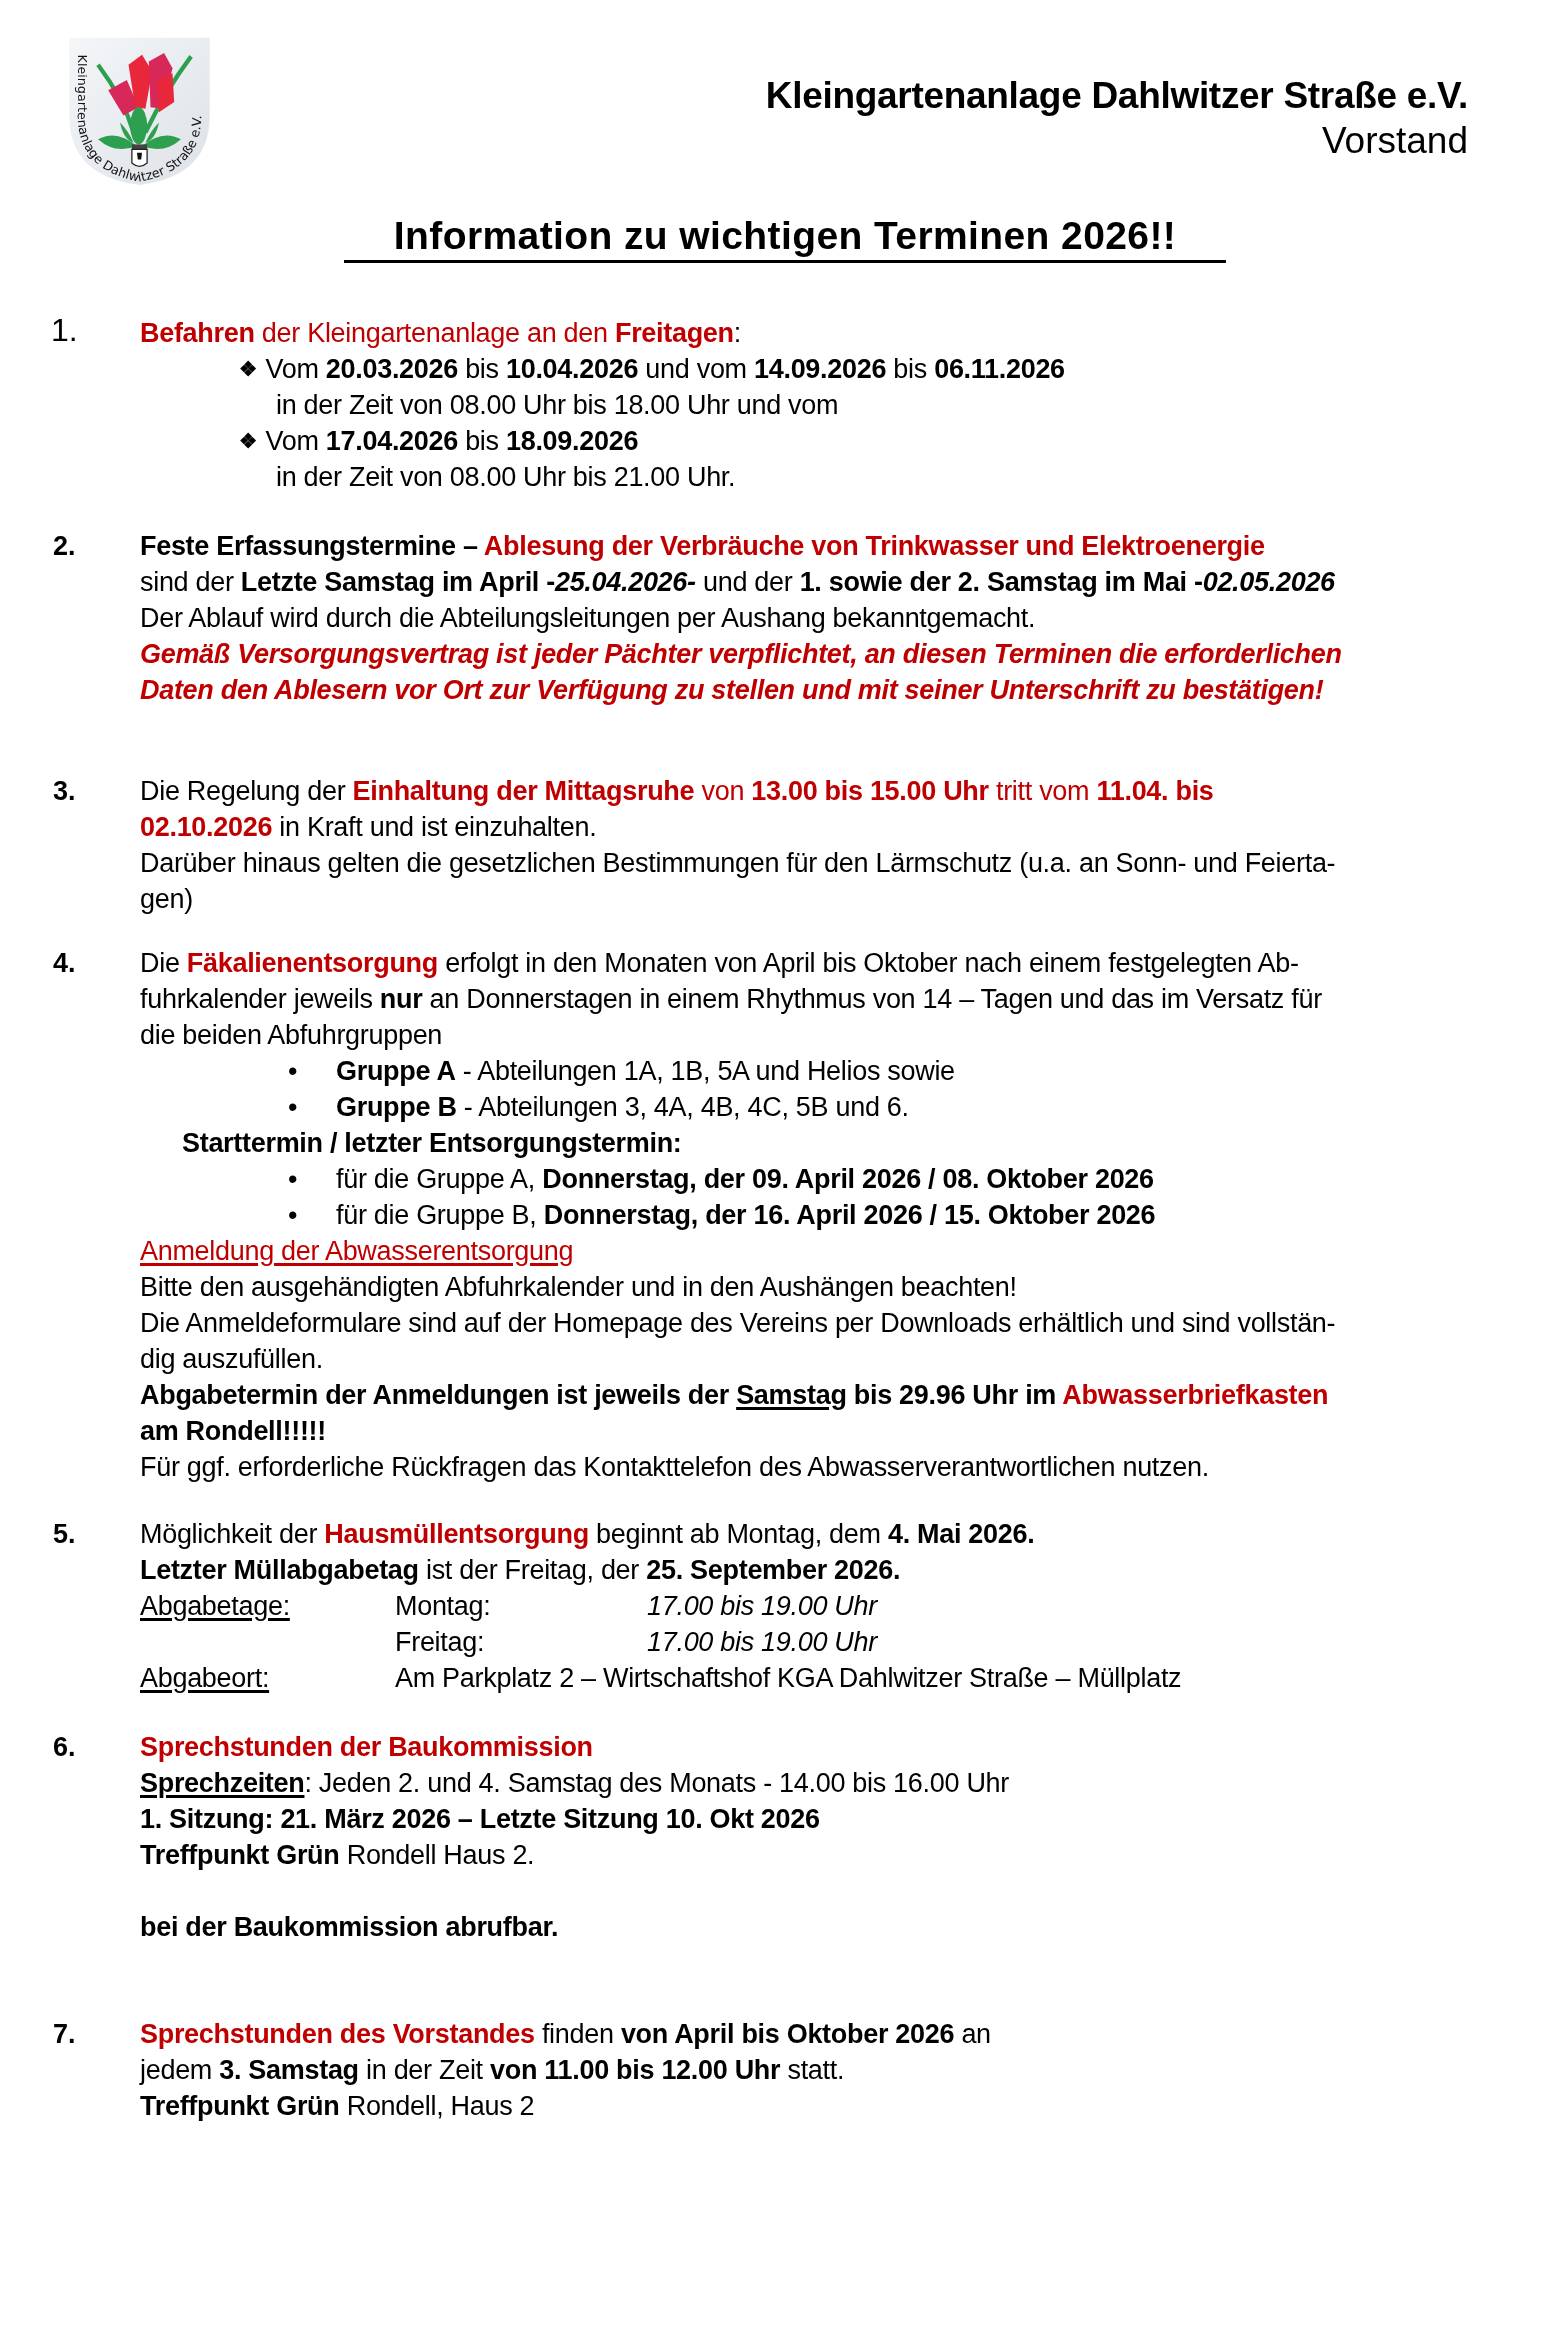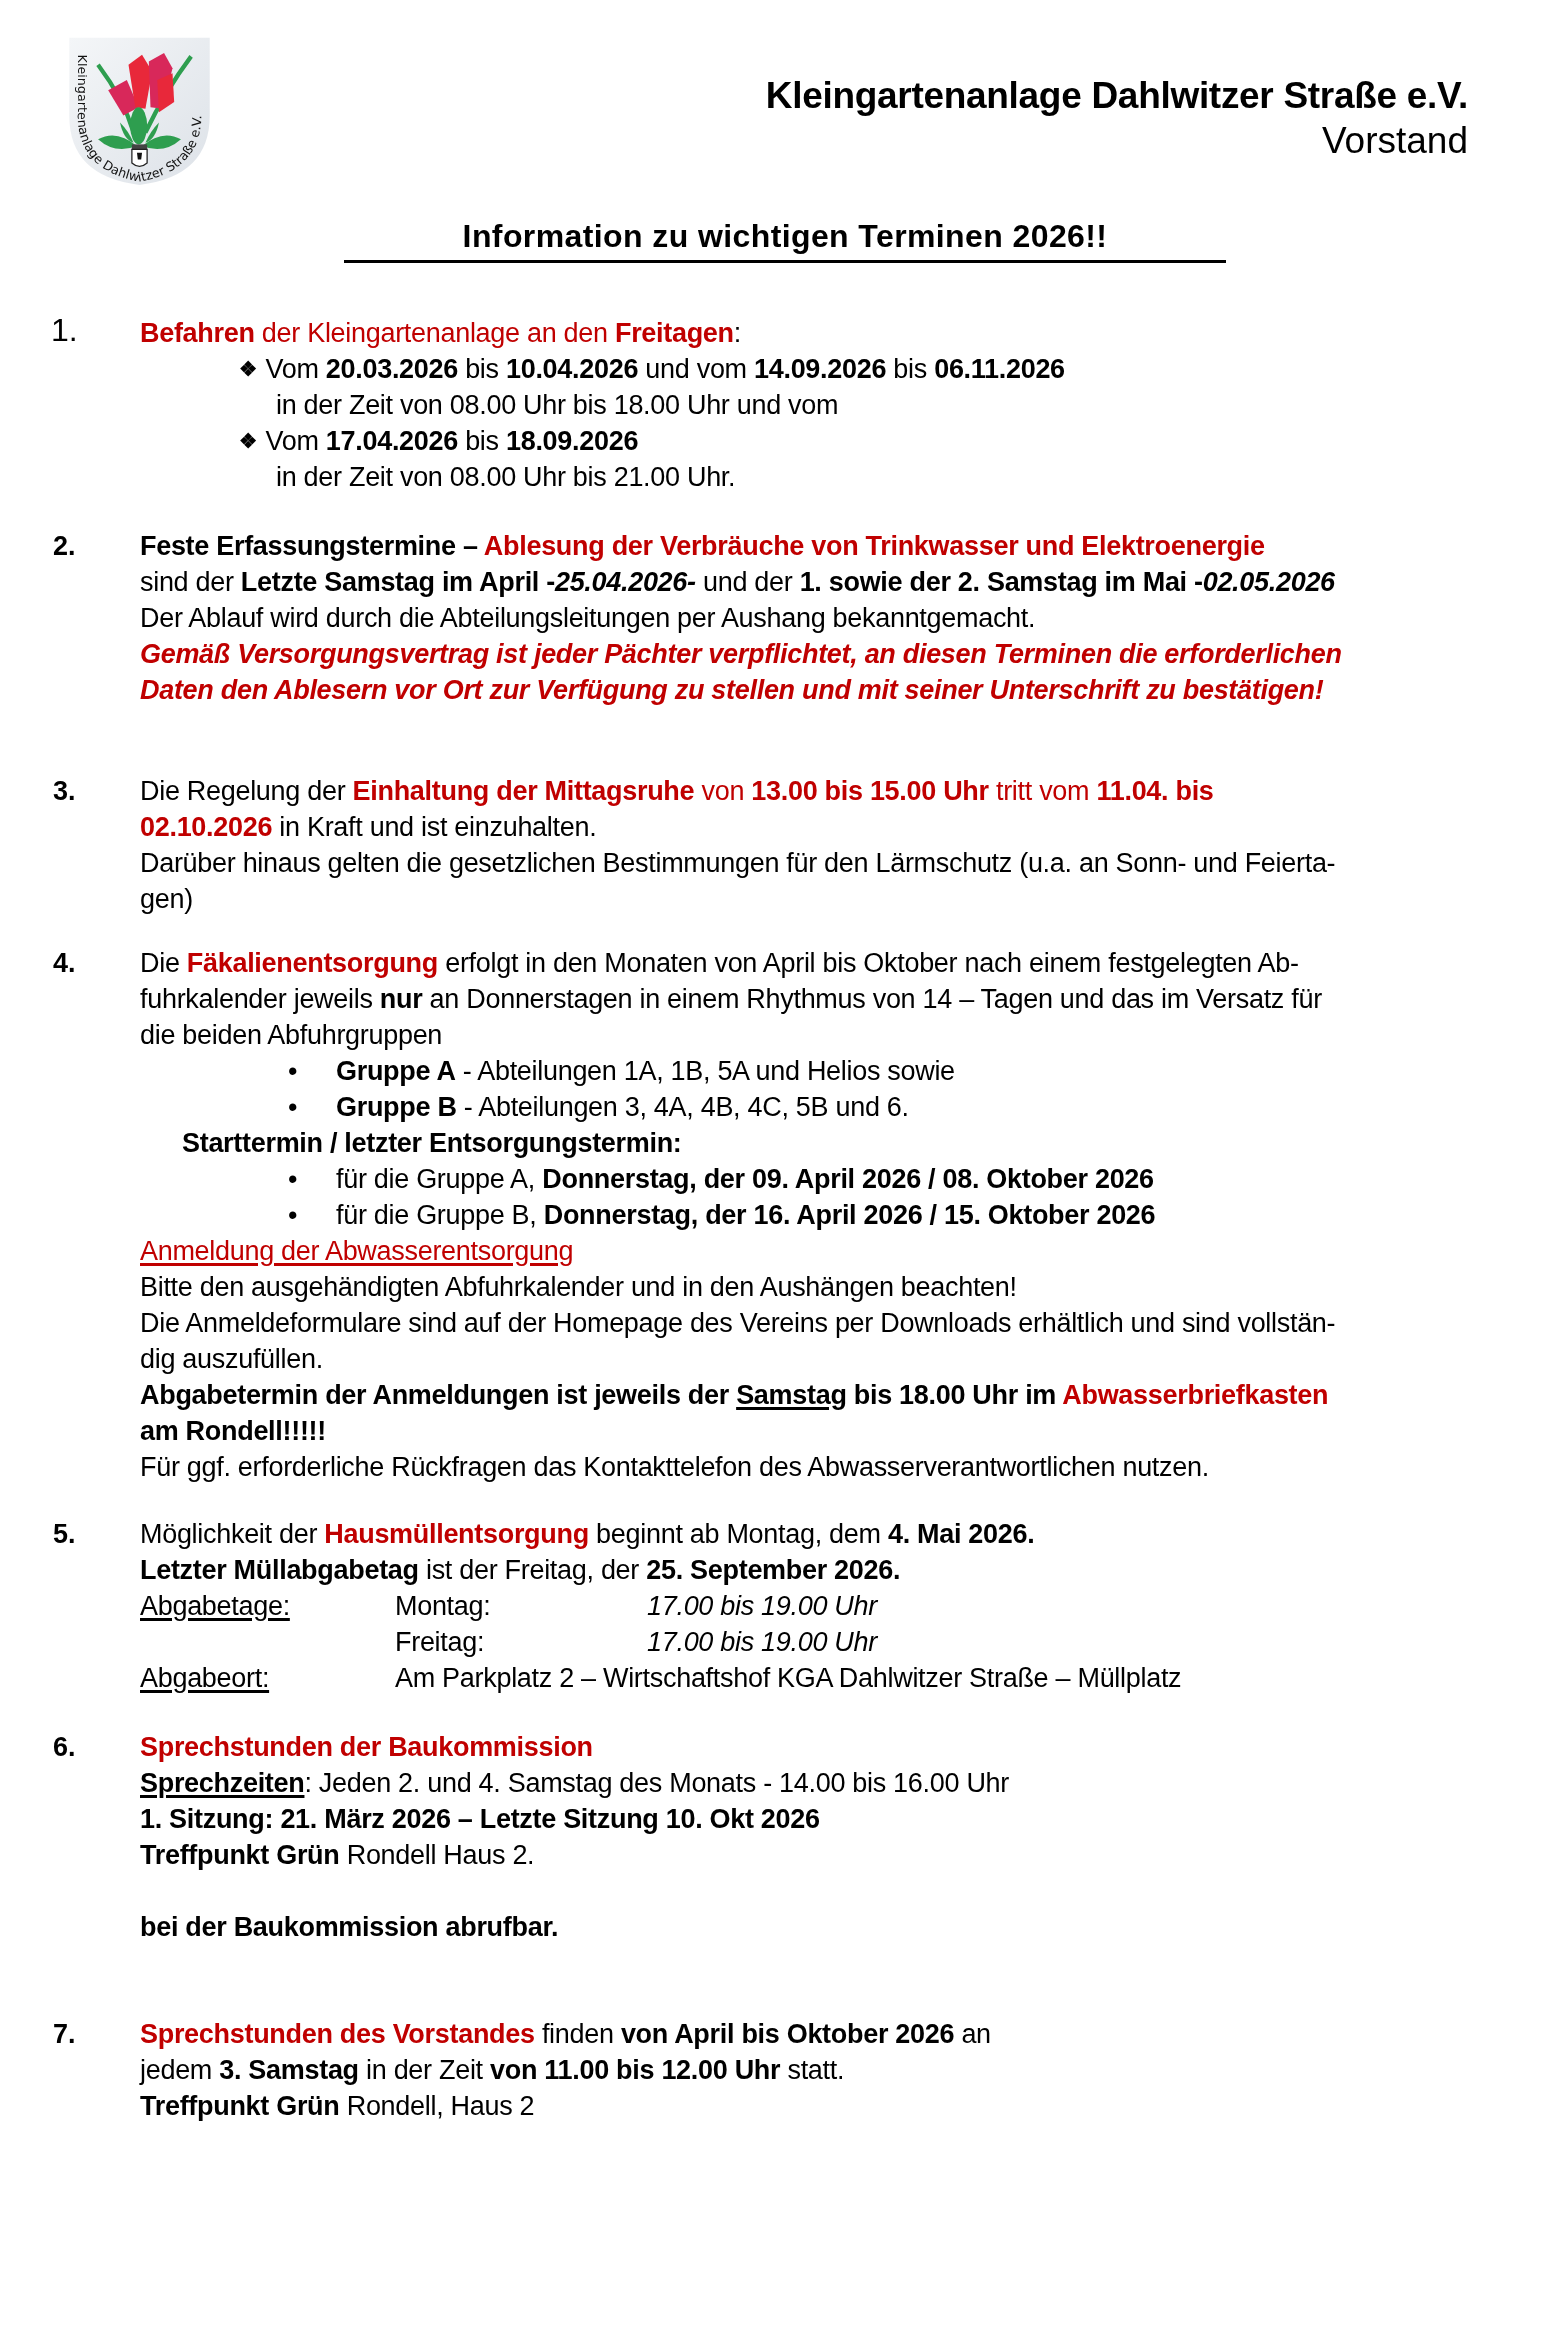--- a/index.html
+++ b/index.html
@@ -2,21 +2,21 @@
 <html style="font-size:13.6px"><head>
 <meta charset="utf-8">
 <style>
   html, body { margin:0; padding:0; background:#ffffff; }
   body { width:1561px; height:2342px; position:relative; overflow:hidden;
          font-family:"Liberation Sans", sans-serif; color:#000; }
   .abs { position:absolute; }
   .logo { left:64px; top:31px; width:151px; height:154px; }
   .hdr-title { right:93px; top:75px; font-size:37px; font-weight:bold; white-space:nowrap; letter-spacing:-0.3px; }
   .hdr-sub { right:93px; top:120px; font-size:37px; white-space:nowrap; }
-  .doc-title { left:344px; top:212px; width:882px; font-size:32px; font-weight:bold;
+  .doc-title { left:344px; top:212px; width:882px; font-size:39px; font-weight:bold;
                text-align:center; white-space:nowrap; letter-spacing:0.4px;
                border-bottom:3.4px solid #000; line-height:48px; padding-bottom:0; }
   .sec { left:0; width:1561px; }
   .num { position:absolute; left:53px; font-size:27px; }
   .num.big { font-size:32px; left:51px; top:-3.4px; }
   .body { position:absolute; left:140px; right:42px; font-size:27px; line-height:36px; letter-spacing:-0.3px; }
   .line { white-space:nowrap; height:36px; }
   .b { font-weight:bold; }
   .r { color:#c00000; }
   .i { font-style:italic; }
@@ -117,21 +117,21 @@
     <div class="line">die beiden Abfuhrgruppen</div>
     <div class="line dot-li"><span class="dot">•</span><span class="txt"><span class="b">Gruppe A</span><span> - Abteilungen 1A, 1B, 5A und Helios sowie</span></span></div>
     <div class="line dot-li"><span class="dot">•</span><span class="txt"><span class="b">Gruppe B</span><span> - Abteilungen 3, 4A, 4B, 4C, 5B und 6.</span></span></div>
     <div class="line b indent-start">Starttermin / letzter Entsorgungstermin:</div>
     <div class="line dot-li"><span class="dot">•</span><span class="txt"><span>für die Gruppe A, </span><span class="b">Donnerstag, der 09. April 2026 / 08. Oktober 2026</span></span></div>
     <div class="line dot-li"><span class="dot">•</span><span class="txt"><span>für die Gruppe B, </span><span class="b">Donnerstag, der 16. April 2026 / 15. Oktober 2026</span></span></div>
     <div class="line r u">Anmeldung der Abwasserentsorgung</div>
     <div class="line">Bitte den ausgehändigten Abfuhrkalender und in den Aushängen beachten!</div>
     <div class="line">Die Anmeldeformulare sind auf der Homepage des Vereins per Downloads erhältlich und sind vollstän-</div>
     <div class="line">dig auszufüllen.</div>
-    <div class="line b"><span>Abgabetermin der Anmeldungen ist jeweils der </span><span class="u">Samstag</span><span> bis 18.00 Uhr im </span><span class="r">Abwasserbriefkasten</span></div>
+    <div class="line b"><span>Abgabetermin der Anmeldungen ist jeweils der </span><span class="u">Samstag</span><span> bis 29.96 Uhr im </span><span class="r">Abwasserbriefkasten</span></div>
     <div class="line b">am Rondell!!!!!</div>
     <div class="line">Für ggf. erforderliche Rückfragen das Kontakttelefon des Abwasserverantwortlichen nutzen.</div>
   </div>
 </div>
 
 <div class="abs sec" style="top:1516px;">
   <span class="num b" style="top:3.4px">5.</span>
   <div class="body">
     <div class="line"><span>Möglichkeit der </span><span class="r b">Hausmüllentsorgung</span><span> beginnt ab Montag, dem </span><span class="b">4. Mai 2026.</span></div>
     <div class="line"><span class="b">Letzter Müllabgabetag</span><span> ist der Freitag, der </span><span class="b">25. September 2026.</span></div>

